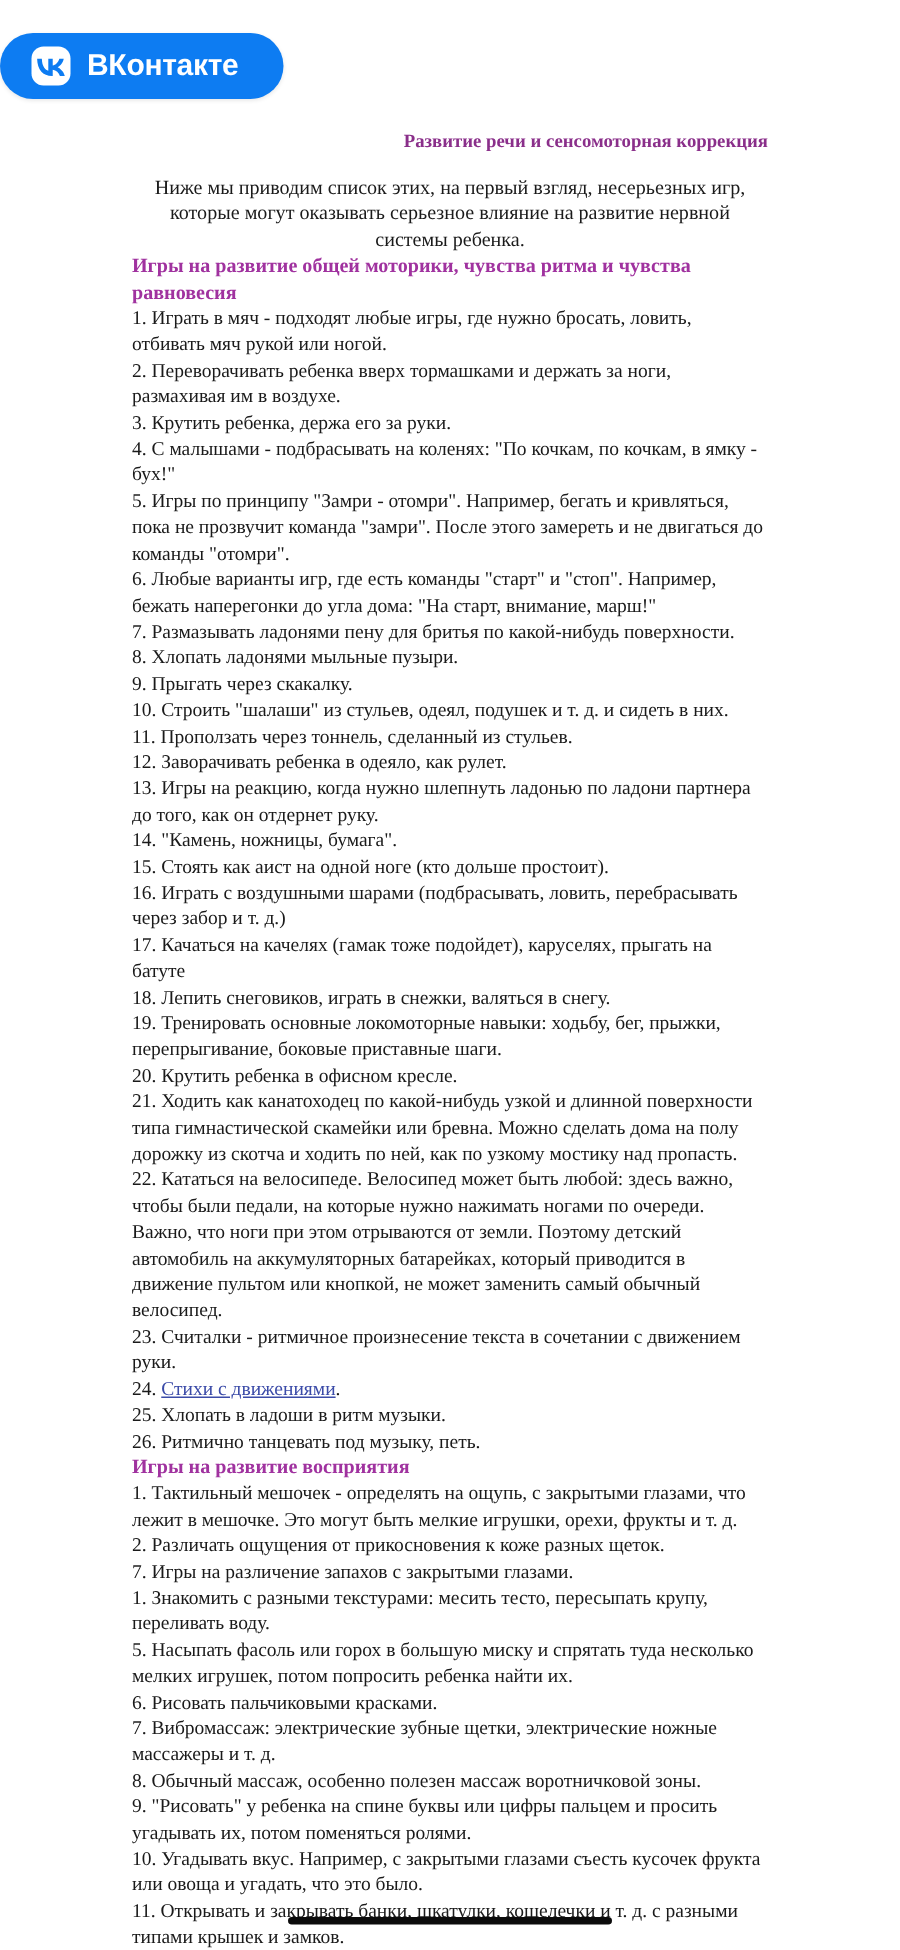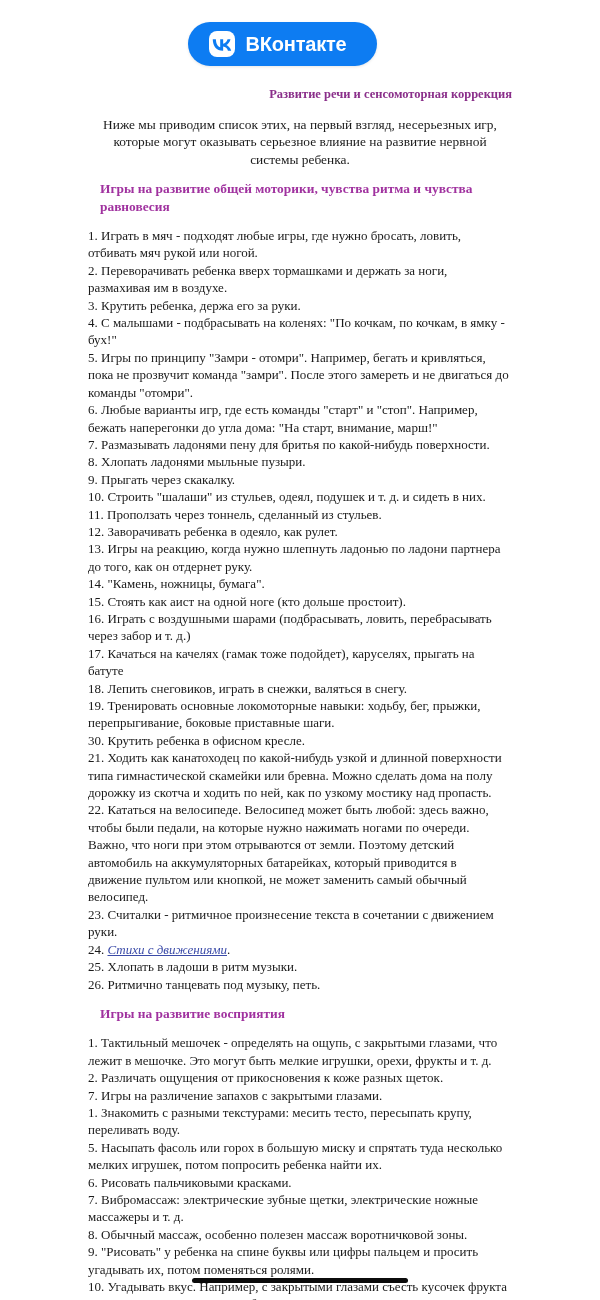--- a/index.html
+++ b/index.html
@@ -14,21 +14,21 @@
     font-family: "Liberation Serif", "DejaVu Serif", serif;
     color: #000000;
     overflow: hidden;
   }
 
   
   .vk-header {
     width: 564px;
     padding-top: 22px;
     display: flex;
-    justify-content: center;
+    justify-content: flex-start;
     box-sizing: border-box;
   }
   .vk-button {
     display: inline-flex;
     align-items: center;
     gap: 11px;
     background: #0d7cf2;
     border-radius: 24px;
     padding: 9px 30px 9px 21px;
     box-shadow: 0 1px 3px rgba(0,0,0,0.10);
@@ -76,37 +76,36 @@
     line-height: 17.4px;
     margin: 0;
     text-align: center;
     color: #1a1a1a;
   }
   .section-heading {
     color: #a0329f;
     font-weight: 700;
     font-size: 13.4px;
     line-height: 17.4px;
-    margin: 12px;
+    margin: 0;
   }
   .list {
     margin: 0;
     padding: 0;
     list-style: none;
   }
   .list li {
     font-size: 13px;
     line-height: 17.4px;
     margin: 0;
     color: #1a1a1a;
   }
   .doc-link {
     color: #3b4ba8;
     text-decoration: underline;
-    font-style: italic;
   }
 
   
   .home-indicator-wrap {
     position: absolute;
     left: 0;
     bottom: 17px;
     width: 600px;
     display: flex;
     justify-content: center;
@@ -153,21 +152,21 @@
       <li>10. Строить "шалаши" из стульев, одеял, подушек и т. д. и сидеть в них.</li>
       <li>11. Проползать через тоннель, сделанный из стульев.</li>
       <li>12. Заворачивать ребенка в одеяло, как рулет.</li>
       <li>13. Игры на реакцию, когда нужно шлепнуть ладонью по ладони партнера до того, как он отдернет руку.</li>
       <li>14. "Камень, ножницы, бумага".</li>
       <li>15. Стоять как аист на одной ноге (кто дольше простоит).</li>
       <li>16. Играть с воздушными шарами (подбрасывать, ловить, перебрасывать через забор и т. д.)</li>
       <li>17. Качаться на качелях (гамак тоже подойдет), каруселях, прыгать на батуте</li>
       <li>18. Лепить снеговиков, играть в снежки, валяться в снегу.</li>
       <li>19. Тренировать основные локомоторные навыки: ходьбу, бег, прыжки, перепрыгивание, боковые приставные шаги.</li>
-      <li>30. Крутить ребенка в офисном кресле.</li>
+      <li>20. Крутить ребенка в офисном кресле.</li>
       <li>21. Ходить как канатоходец по какой-нибудь узкой и длинной поверхности типа гимнастической скамейки или бревна. Можно сделать дома на полу дорожку из скотча и ходить по ней, как по узкому мостику над пропасть.</li>
       <li>22. Кататься на велосипеде. Велосипед может быть любой: здесь важно, чтобы были педали, на которые нужно нажимать ногами по очереди. Важно, что ноги при этом отрываются от земли. Поэтому детский автомобиль на аккумуляторных батарейках, который приводится в движение пультом или кнопкой, не может заменить самый обычный велосипед.</li>
       <li>23. Считалки - ритмичное произнесение текста в сочетании с движением руки.</li>
       <li><span>24. </span><a class="doc-link" href="#">Стихи с движениями</a><span>.</span></li>
       <li>25. Хлопать в ладоши в ритм музыки.</li>
       <li>26. Ритмично танцевать под музыку, петь.</li>
     </ul>
   </div>
 
   <div>

